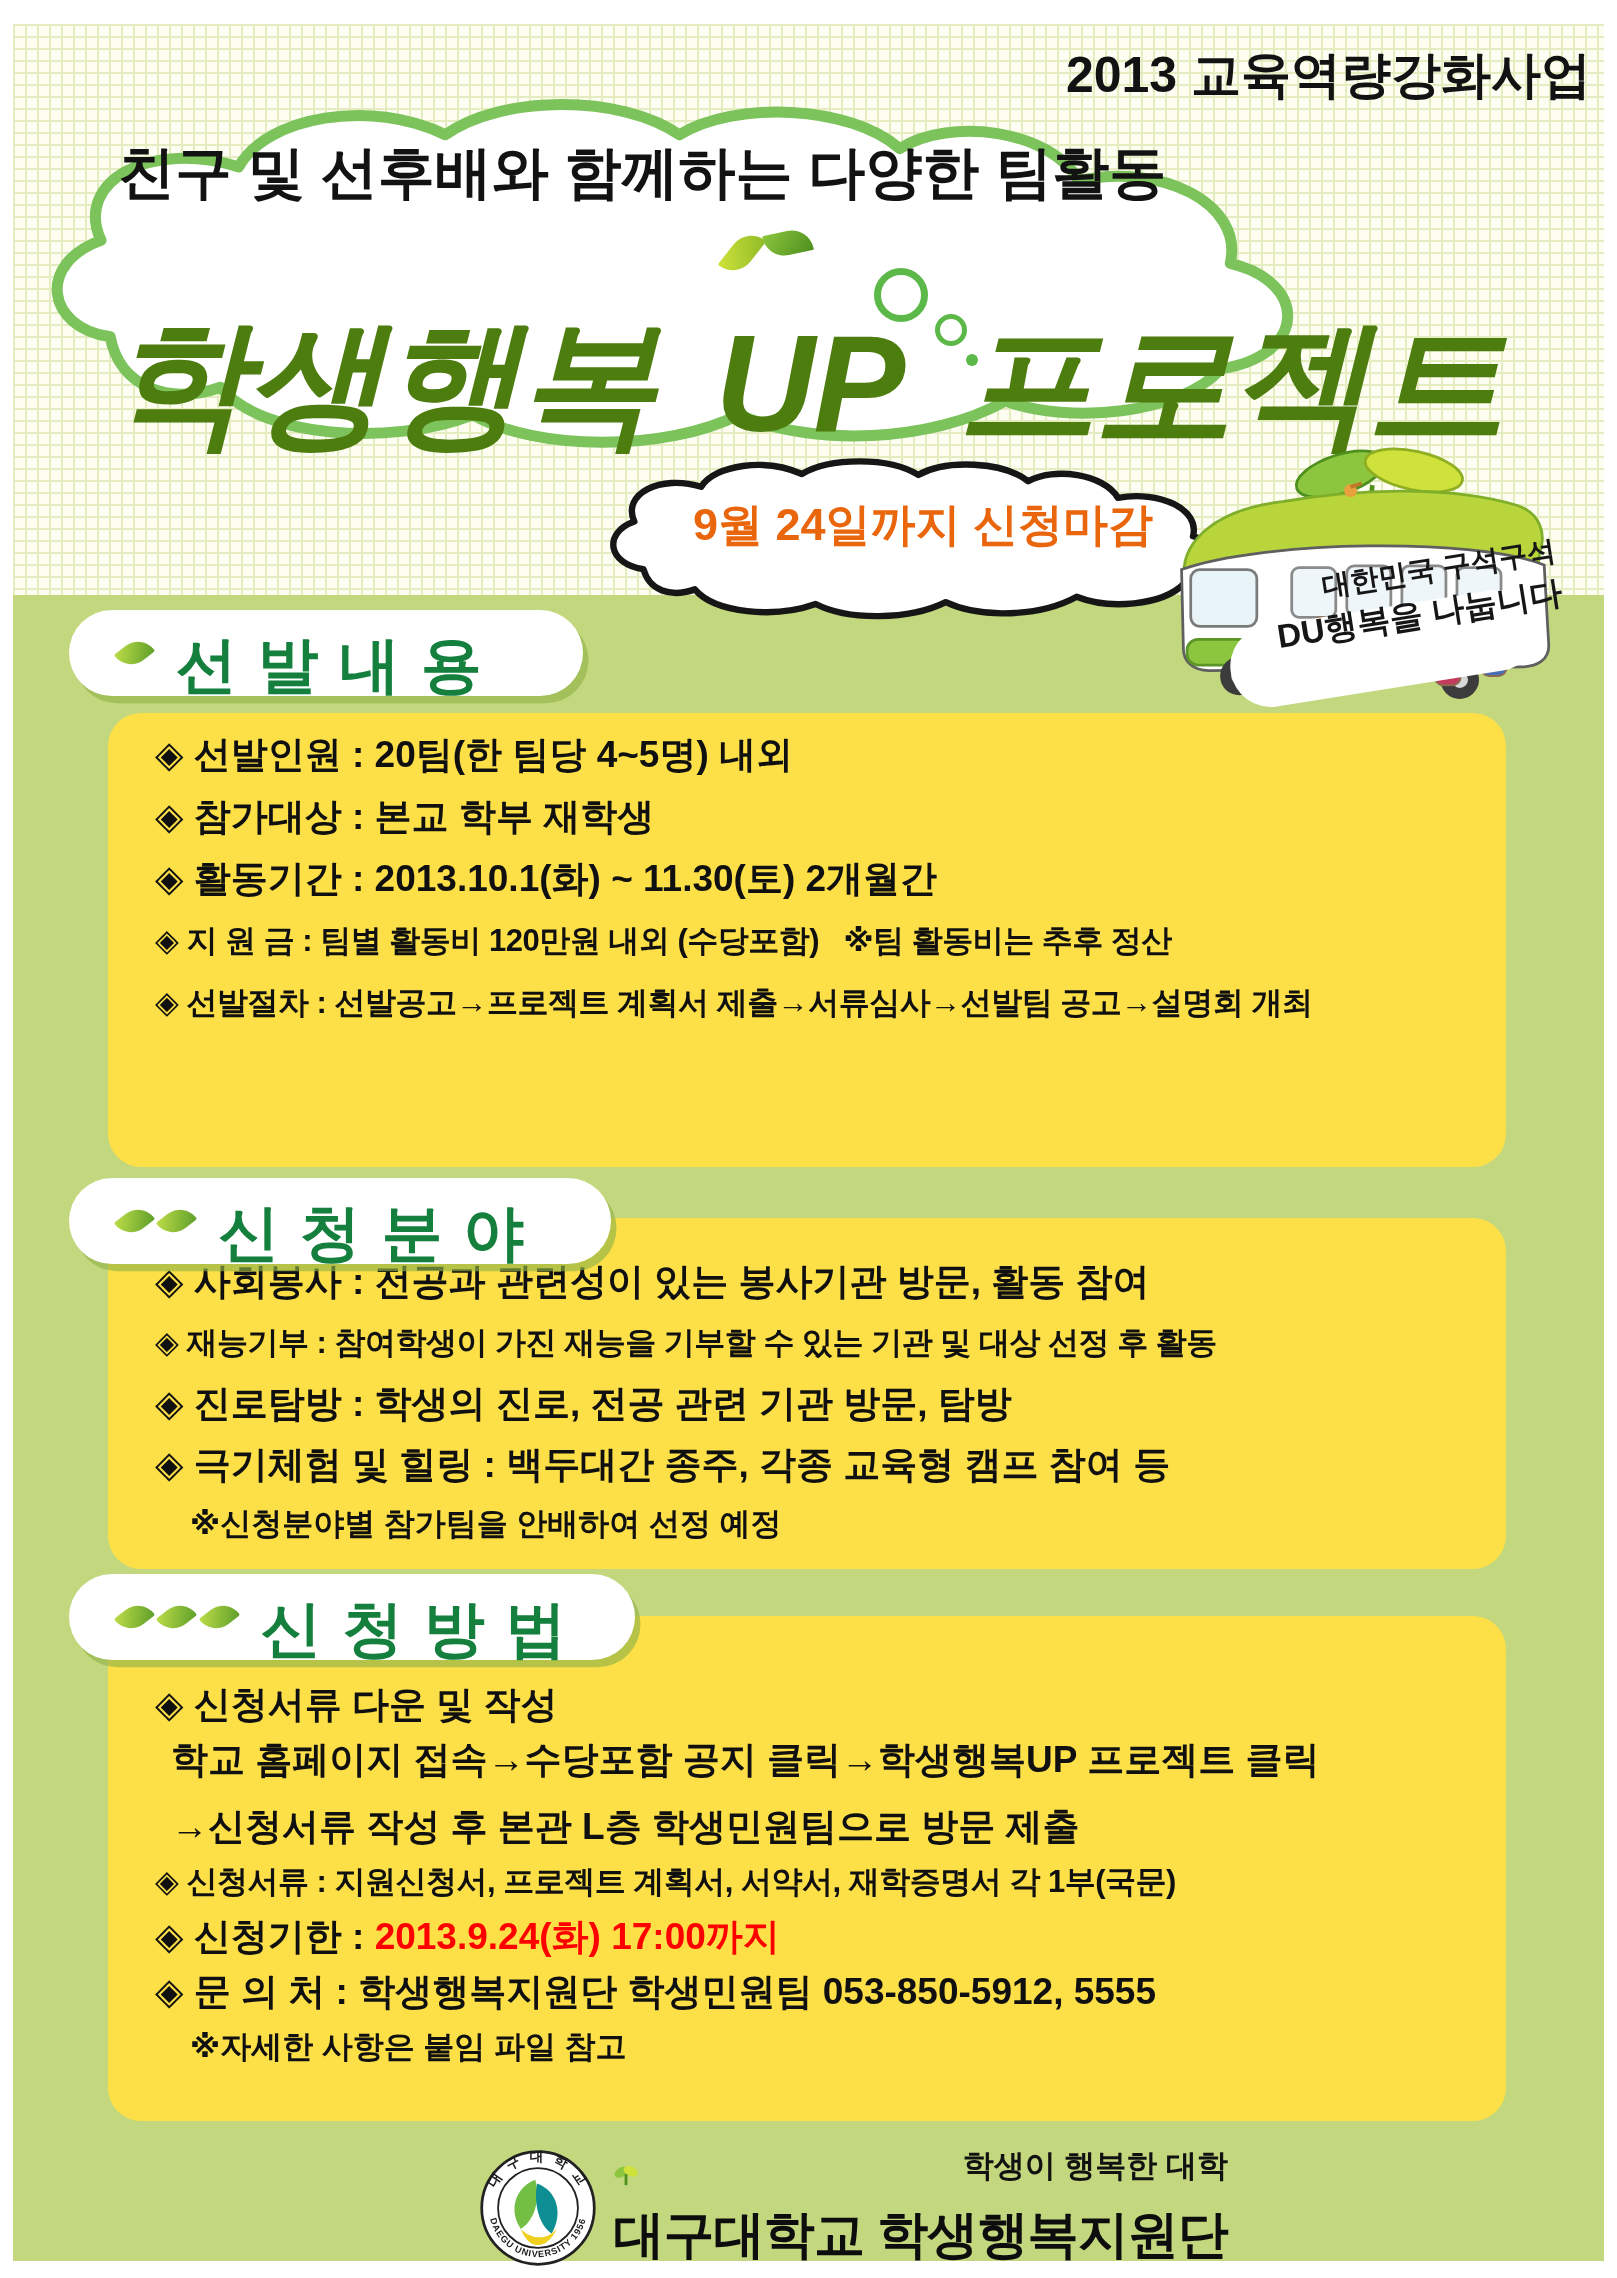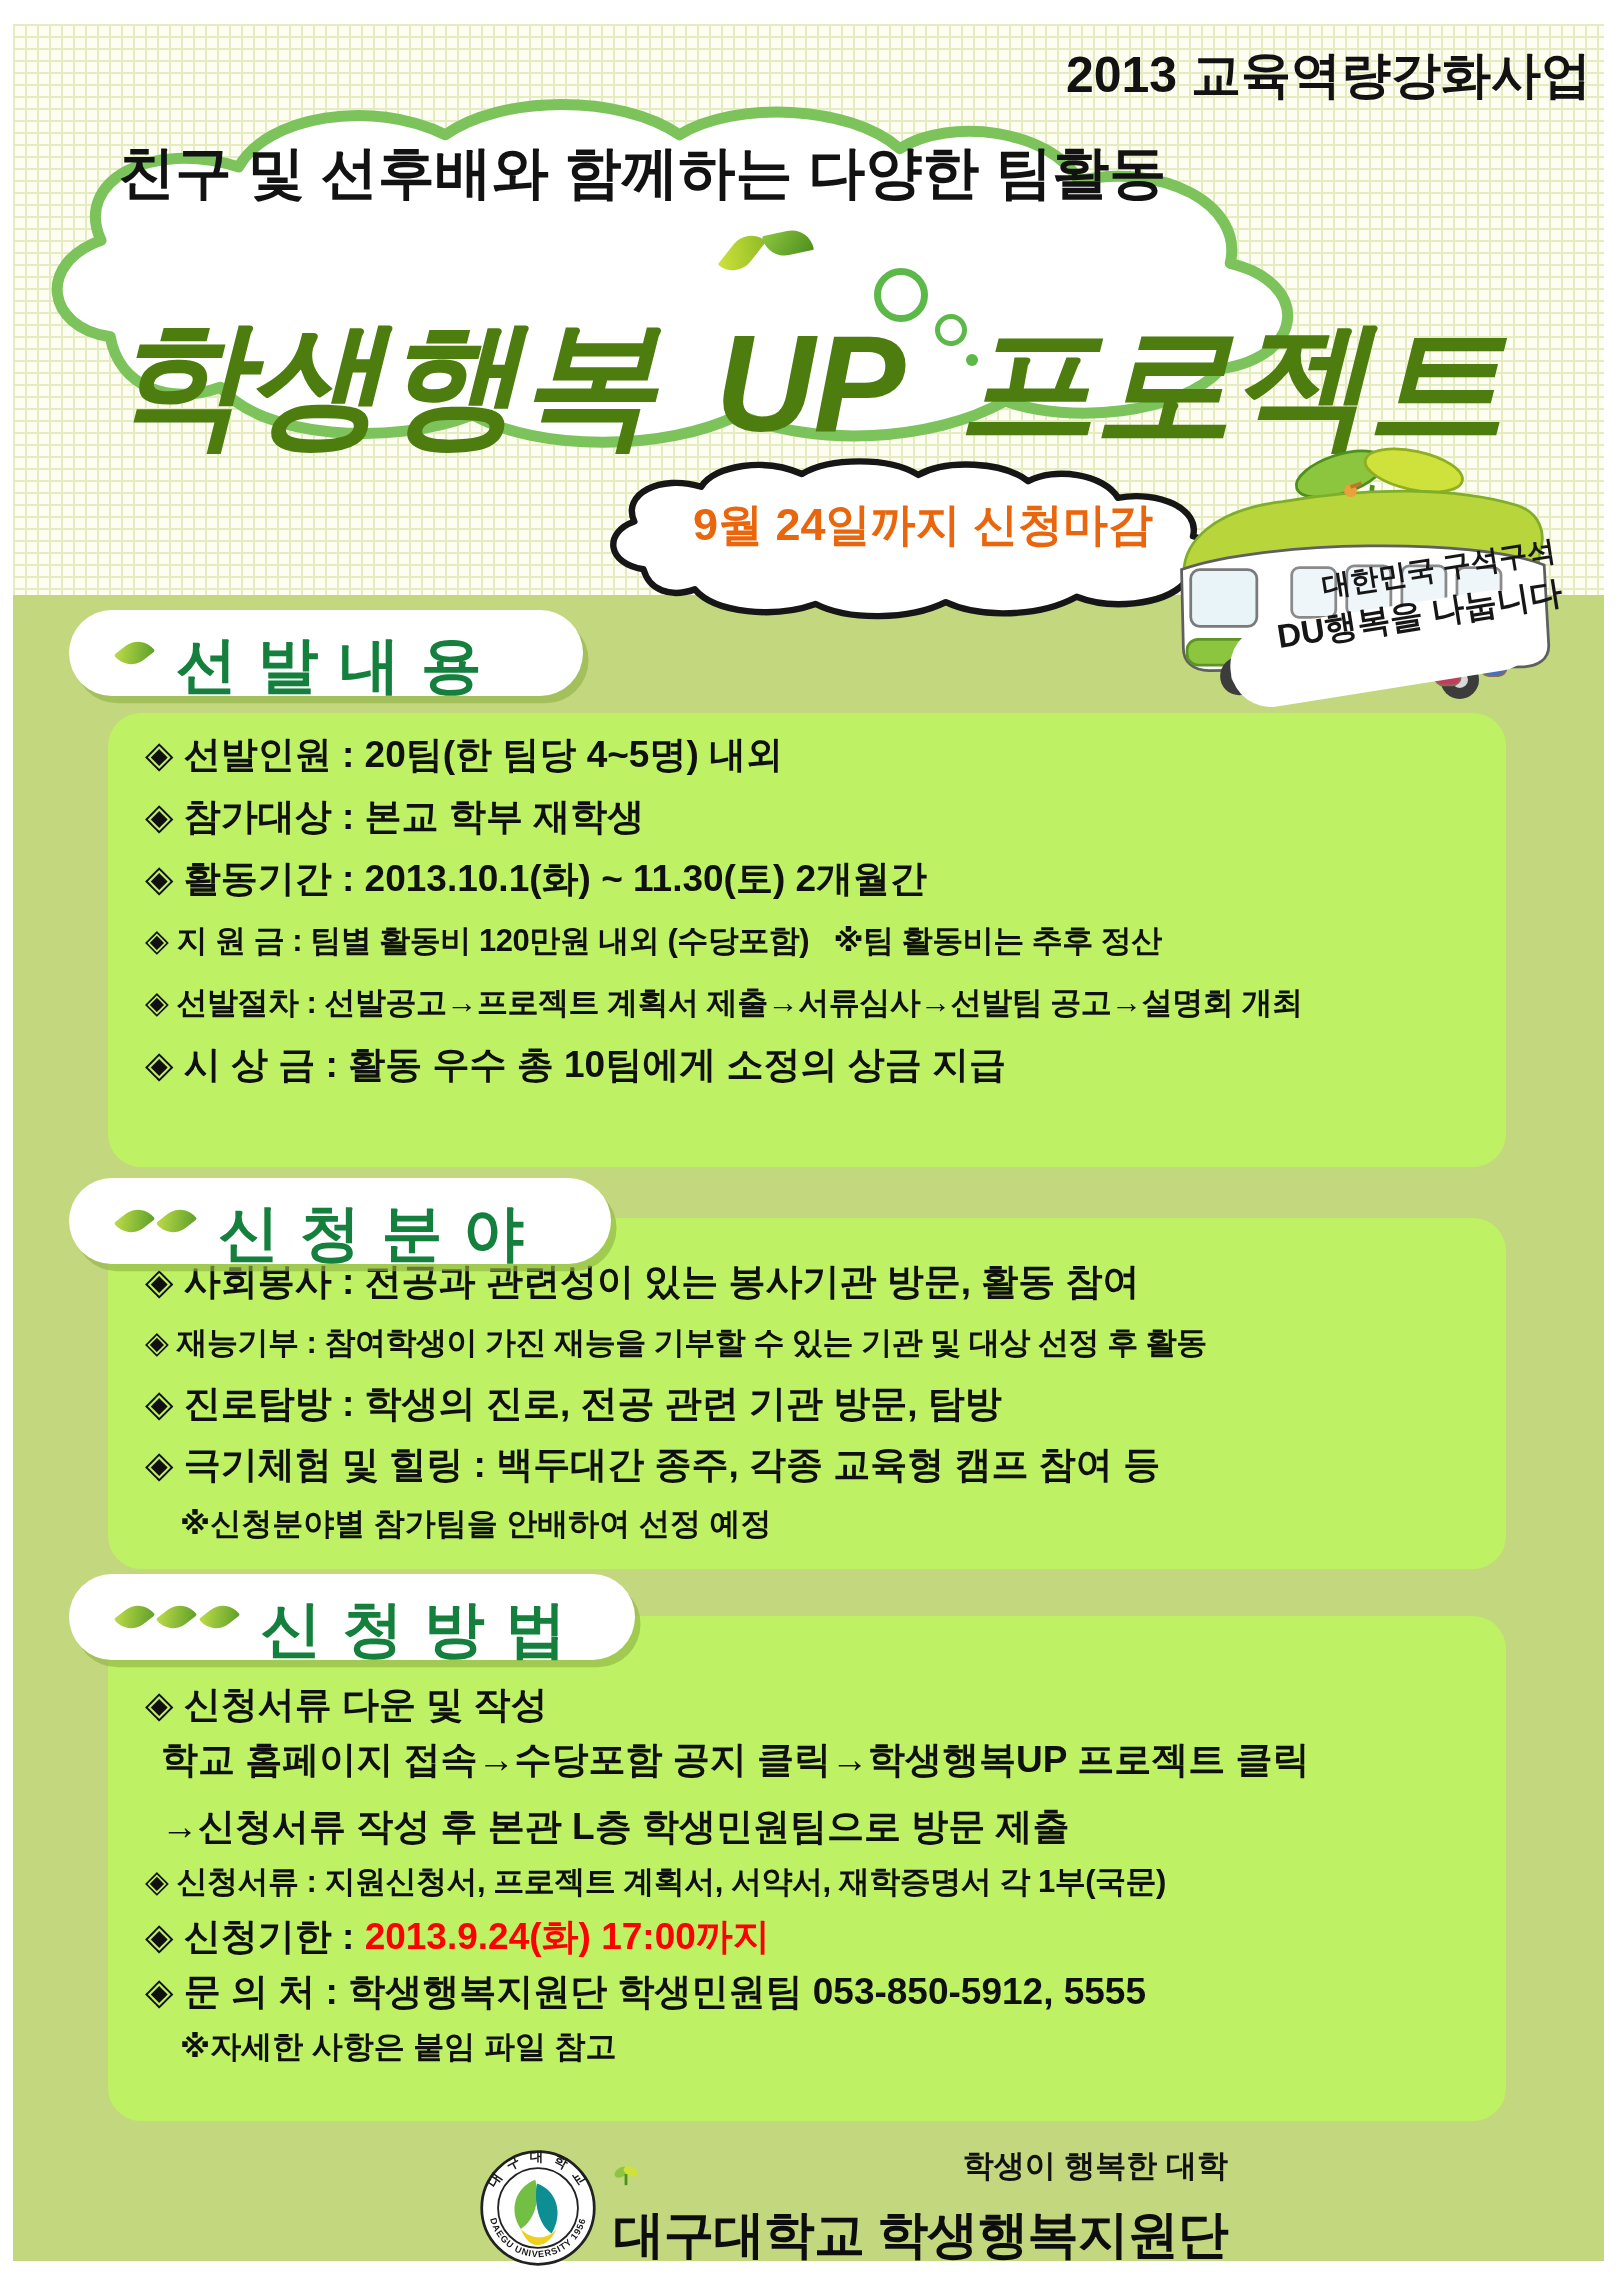--- a/index.html
+++ b/index.html
@@ -41,21 +41,21 @@
   .handwriting .hw1{font-size:28.5px;line-height:40px;white-space:pre;}
   .handwriting .hw2{font-size:33px;line-height:46px;white-space:pre;}
 
   
   .pill{position:absolute;left:69px;height:86px;background:#ffffff;border-radius:44px;
     box-shadow:5.5px 7.3px 0 rgba(146,180,70,.65);display:flex;align-items:center;padding-left:48px;box-sizing:border-box;}
   .pill .leaves{display:flex;gap:7.3px;margin-right:24px;}
   .pill .heading{font-size:61px;font-weight:900;color:#15803d;white-space:pre;letter-spacing:1.8px;margin-top:25px;}
 
   
-  .panel{position:absolute;left:108px;width:1398px;background:#bef264;border-radius:33px;box-sizing:border-box;}
+  .panel{position:absolute;left:108px;width:1398px;background:#fde047;border-radius:33px;box-sizing:border-box;padding-left:10px;}
   .line{display:flex;align-items:center;padding-left:37px;font-size:37px;font-weight:800;color:#101010;white-space:pre;}
   .line.fit{font-size:31px;letter-spacing:-0.5px;}
   .line.cont{padding-left:53px;}
   .line.note{padding-left:72px;font-size:31px;}
   .red{color:#ff0000;}
 
   
   .footer{position:absolute;left:479px;top:2145px;display:flex;align-items:center;}
   .seal{width:118px;height:118px;}
   .footer-text{margin-left:16.5px;}
@@ -144,21 +144,20 @@
     <div class="hw1">대한민국 구석구석</div>
     <div class="hw2">DU행복을 나눕니다</div>
   </div>
 
   <div class="panel" style="top:713px;height:454px;padding-top:11px;">
     <div class="line" style="height:62px;">◈ 선발인원 : 20팀(한 팀당 4~5명) 내외</div>
     <div class="line" style="height:62px;">◈ 참가대상 : 본교 학부 재학생</div>
     <div class="line" style="height:62px;">◈ 활동기간 : 2013.10.1(화) ~ 11.30(토) 2개월간</div>
     <div class="line fit" style="height:62px;">◈ 지 원 금 : 팀별 활동비 120만원 내외 (수당포함)   ※팀 활동비는 추후 정산</div>
     <div class="line fit" style="height:62px;">◈ 선발절차 : 선발공고→프로젝트 계획서 제출→서류심사→선발팀 공고→설명회 개최</div>
-    <div class="line" style="height:62px;">◈ 시 상 금 : 활동 우수 총 10팀에게 소정의 상금 지급</div>
   </div>
   <div class="pill" style="top:610px;width:514px;">
     <span class="leaves">
         <span class="leaf"></span>
       </span>
     <span class="heading">선 발 내 용</span>
   </div>
 
   <div class="panel" style="top:1218px;height:351px;padding-top:33px;">
     <div class="line" style="height:61px;">◈ 사회봉사 : 전공과 관련성이 있는 봉사기관 방문, 활동 참여</div>

